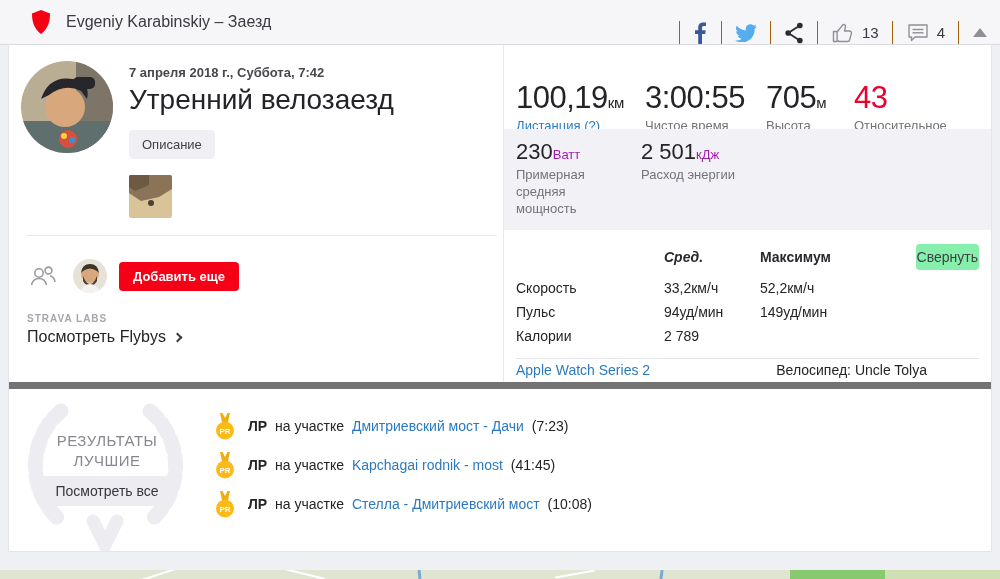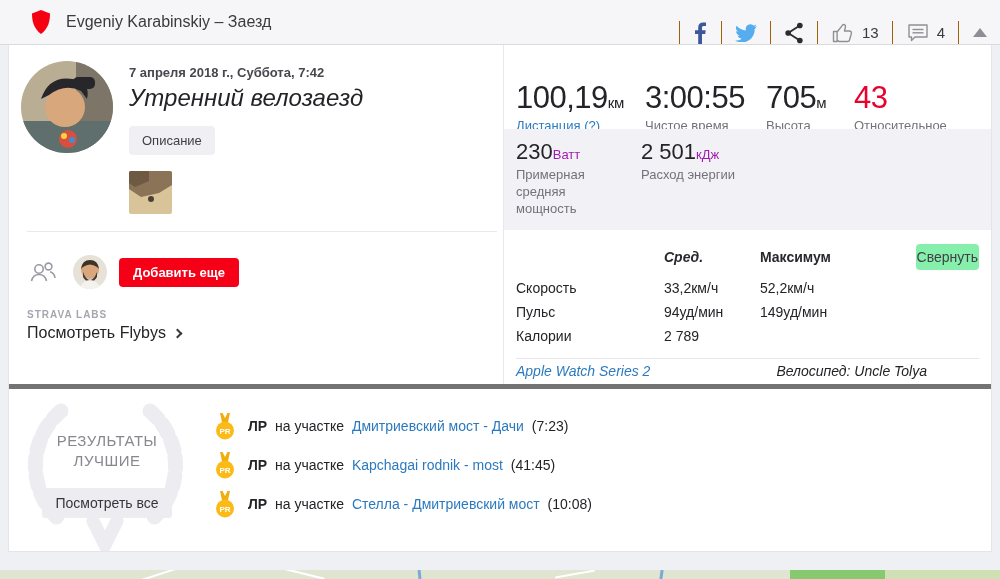--- a/index.html
+++ b/index.html
@@ -16,30 +16,30 @@
   .toolbar { display:flex; align-items:stretch; }
   .tool-cell { border-left:1px solid #a16207; display:flex; align-items:center;
     justify-content:center; padding:0 13px; min-width:42px; cursor:pointer;margin-top:21px; }
   .tool-count { font-size:15px; color:#3a3a40; margin-left:7px; }
   .collapse-tri { width:0; height:0; border-left:7px solid transparent;
     border-right:7px solid transparent; border-bottom:9px solid #8e8e96; }
 
   
   .card { margin:0 8px; background:#fff; border:1px solid #e4e4ea; border-top:none;
     height:507px; display:flex; flex-direction:column; }
-  .card-top { display:flex; height:344px; border-bottom:5px solid #737373; }
+  .card-top { display:flex; height:344px; border-bottom:7px solid #737373; }
   .left-col { width:495px; border-right:1px solid #e8e8ed; padding:16px 0 0 12px; }
   .right-col { flex:1; display:flex; flex-direction:column; }
 
   
   .athlete-row { display:flex; }
   .big-avatar { width:92px; height:92px; border-radius:50%; overflow:hidden; flex:none; }
   .meta { margin-left:16px; padding-top:4px; }
   .date-line { font-size:13px; color:#47474d; font-weight:bold; }
-  .activity-title { font-size:24px; font-weight:400; color:#242428; margin-top:4px;font-style:italic; }
+  .activity-title { font-size:28px; font-weight:400; color:#242428; margin-top:4px; }
   .desc-btn { display:inline-block; margin-top:14px; background:#f0f0f4; border:none;
     border-radius:4px; font-size:13px; color:#3f3f45; padding:7px 13px; cursor:pointer; }
   .photo-thumb { margin-top:16px; width:43px; height:43px; border-radius:2px; overflow:hidden; cursor:pointer; }
   .left-divider { border-top:1px solid #e8e8ed; margin:17px 0 0 6px; width:470px; }
   .add-row { display:flex; align-items:center; margin:23px 0 0 8px; }
   .mini-avatar { width:34px; height:34px; border-radius:50%; overflow:hidden; margin-left:16px; cursor:pointer; }
   .add-btn { margin-left:12px; background:#f50016; color:#fff; font-weight:bold;
     font-size:13px; border:none; border-radius:4px; padding:7px 14px; cursor:pointer; }
   .labs { margin:20px 0 0 6px; }
   .labs-label { font-size:10px; letter-spacing:1px; color:#a6a6ae; font-weight:bold; }
@@ -66,31 +66,31 @@
   .pw-label { font-size:13px; color:#72727a; margin-top:2px; line-height:1.3; max-width:110px; }
 
   .table-wrap { padding:10px 12px 0 12px; }
   .stats-table { width:100%; border-collapse:collapse; font-size:14px; }
   .stats-table th { text-align:left; font-weight:bold; padding:4px 0 6px 0; }
   .stats-table td { padding:4px 0; color:#242428; }
   .col-label { width:148px; } .col-avg { width:96px;font-style:italic; }
   .collapse-btn { float:right; background:#86efac; border:none; border-radius:4px;
     font-size:14px; color:#3f3f45; padding:5px 1px; cursor:pointer; }
   .table-divider { border-top:1px solid #e6e6ec; margin:10px 12px 0 12px; }
-  .device-row { display:flex; align-items:center; padding:0 12px; flex:1;font-style:italic; }
+  .device-row { display:flex; align-items:center; padding:0 12px; flex:1; }
   .device-link { font-size:14px; color:#2b7abf; cursor:pointer; }
   .gear-text { font-size:14px; color:#242428; margin-left:auto; margin-right:52px; }
 
   
   .card-bottom { display:flex; flex:1; position:relative; }
   .wreath-box { width:196px; position:relative; text-align:center; padding-top:32px; flex:none; }
   .wreath-svg { position:absolute; left:14px; top:4px; }
   .wreath-title { position:relative; font-size:15px; color:#87878f; letter-spacing:0.5px;
     line-height:1.35; margin-top:10px; }
-  .viewall-btn { position:relative; margin-top:16px; background:#ededf1; border:none;
+  .viewall-btn { position:relative; margin-top:4px; background:#ededf1; border:none;
     border-radius:3px; font-size:14px; color:#35353b; padding:7px 13px; cursor:pointer; }
   .pr-list { padding:24px 0 0 10px; }
   .pr-row { display:flex; align-items:center; margin-bottom:13px; height:26px; }
   .medal { flex:none; margin-right:13px; }
   .pr-text { font-size:14px; }
   .pr-prefix { font-weight:bold; color:#242428; }
   .pr-mid { color:#242428; margin-left:4px; }
   .pr-seg { color:#2b7abf; margin-left:4px; cursor:pointer; }
   .pr-time { color:#242428; margin-left:4px; }
 

